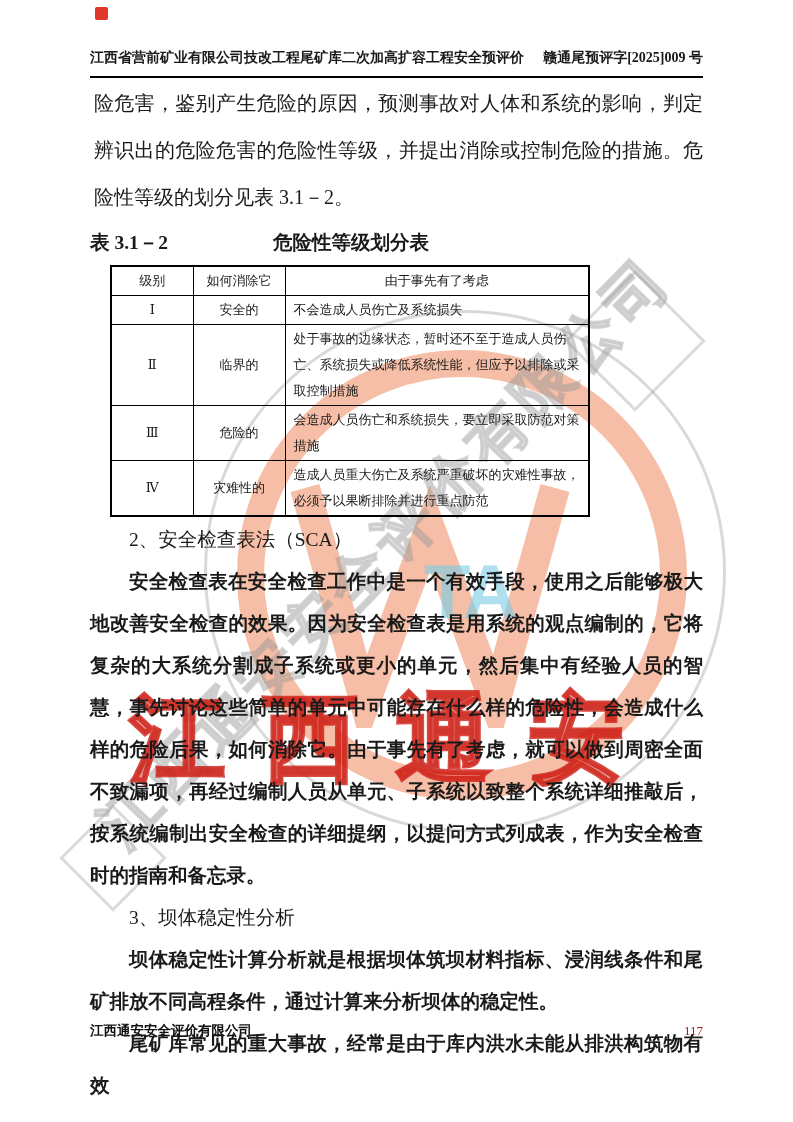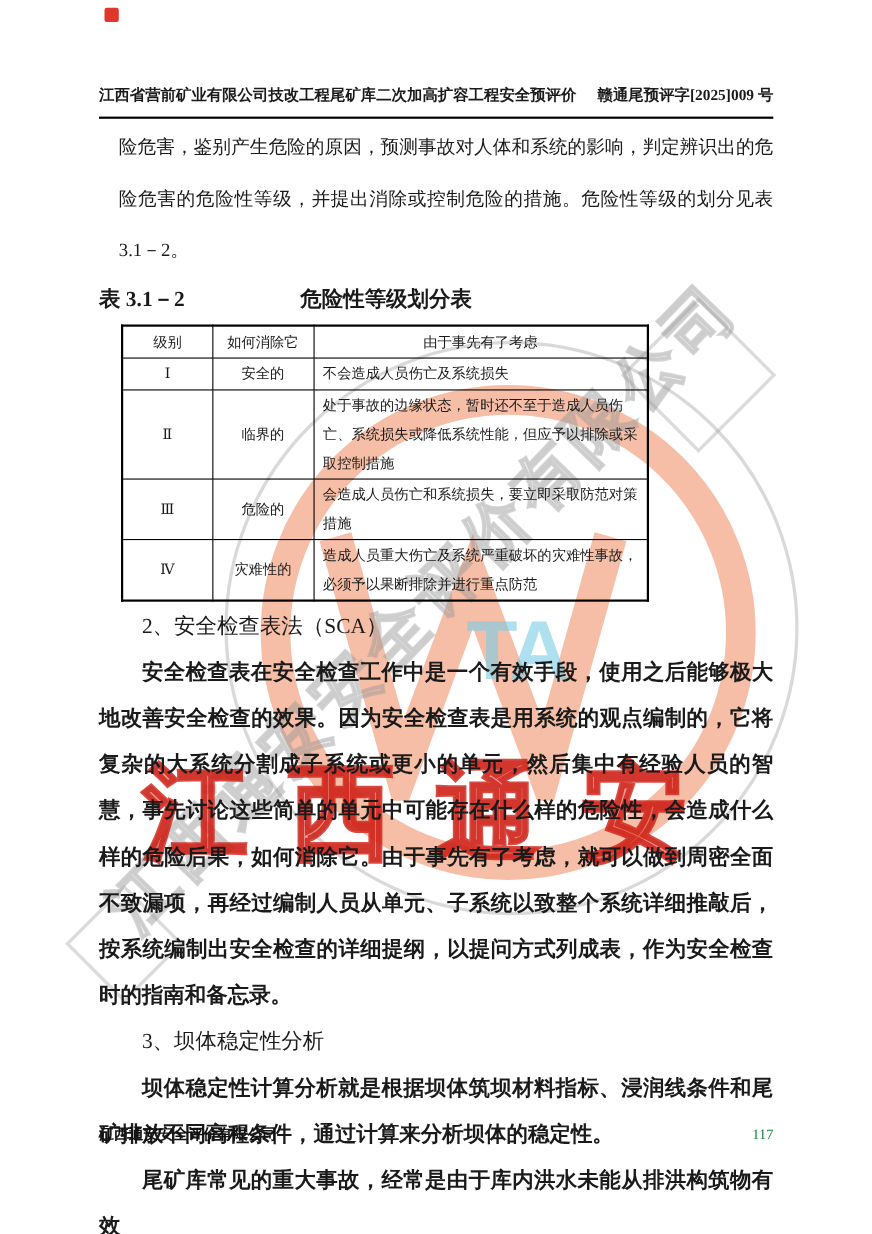--- a/index.html
+++ b/index.html
@@ -51,25 +51,25 @@
   .wm-diamond.tr{left:585px;top:291px;width:94px;height:94px;}
   .wm-diamond.bl{left:75px;top:820px;width:70px;height:70px;}
   .corner-mark{
     position:absolute;left:95px;top:7px;width:13px;height:13px;
     background:#e0372b;border-radius:2px;
   }
   
   .content{position:relative;z-index:1;padding:0 90px;}
   .hdr{
     display:flex;justify-content:space-between;align-items:flex-end;
-    padding-top:78px;font-size:14px;font-weight:bold;line-height:20px;
+    padding-top:48px;font-size:14px;font-weight:bold;line-height:20px;
   }
   .hdr-rule{border:none;border-top:2px solid #000;margin:8px 0 0 0;}
   .p1{
-    margin:2px 0 0 18px;font-size:17px;line-height:47px;
+    margin:2px 0 0 4px;font-size:20px;line-height:47px;
     text-align:justify;text-justify:inter-ideograph;
   }
   .caption{
     margin-top:4px;line-height:36px;font-size:19.5px;font-weight:bold;
     display:flex;
   }
   .caption .no{}
   .caption .ttl{margin-left:105px;}
   table.grades{
     margin:4px 0 0 20px;border-collapse:collapse;width:480px;
@@ -84,21 +84,21 @@
   td.l{text-align:left;}
   .sec{margin-top:2px;font-size:19.5px;line-height:42px;}
   .sec p{margin:0;text-align:justify;text-justify:inter-ideograph;}
   .sec p.ind{text-indent:2em;font-weight:bold;}
   .sec p.head{text-indent:2em;}
   .ftr{
     position:absolute;left:90px;right:90px;top:1022px;z-index:1;
     display:flex;justify-content:space-between;align-items:center;
   }
   .ftr .co{font-size:13.5px;font-weight:bold;color:#111;}
-  .ftr .pg{font-size:13px;color:#15803d;font-family:"Liberation Serif",serif;margin-left:44px;}
+  .ftr .pg{font-size:13px;color:#b91c1c;font-family:"Liberation Serif",serif;margin-left:44px;}
 </style>
 </head>
 <body>
 
 <div class="page">
 
   <div class="watermark">
     <div class="wm-circle"></div>
     <div class="wm-diamond tr"></div>
     <div class="wm-diamond bl"></div>

